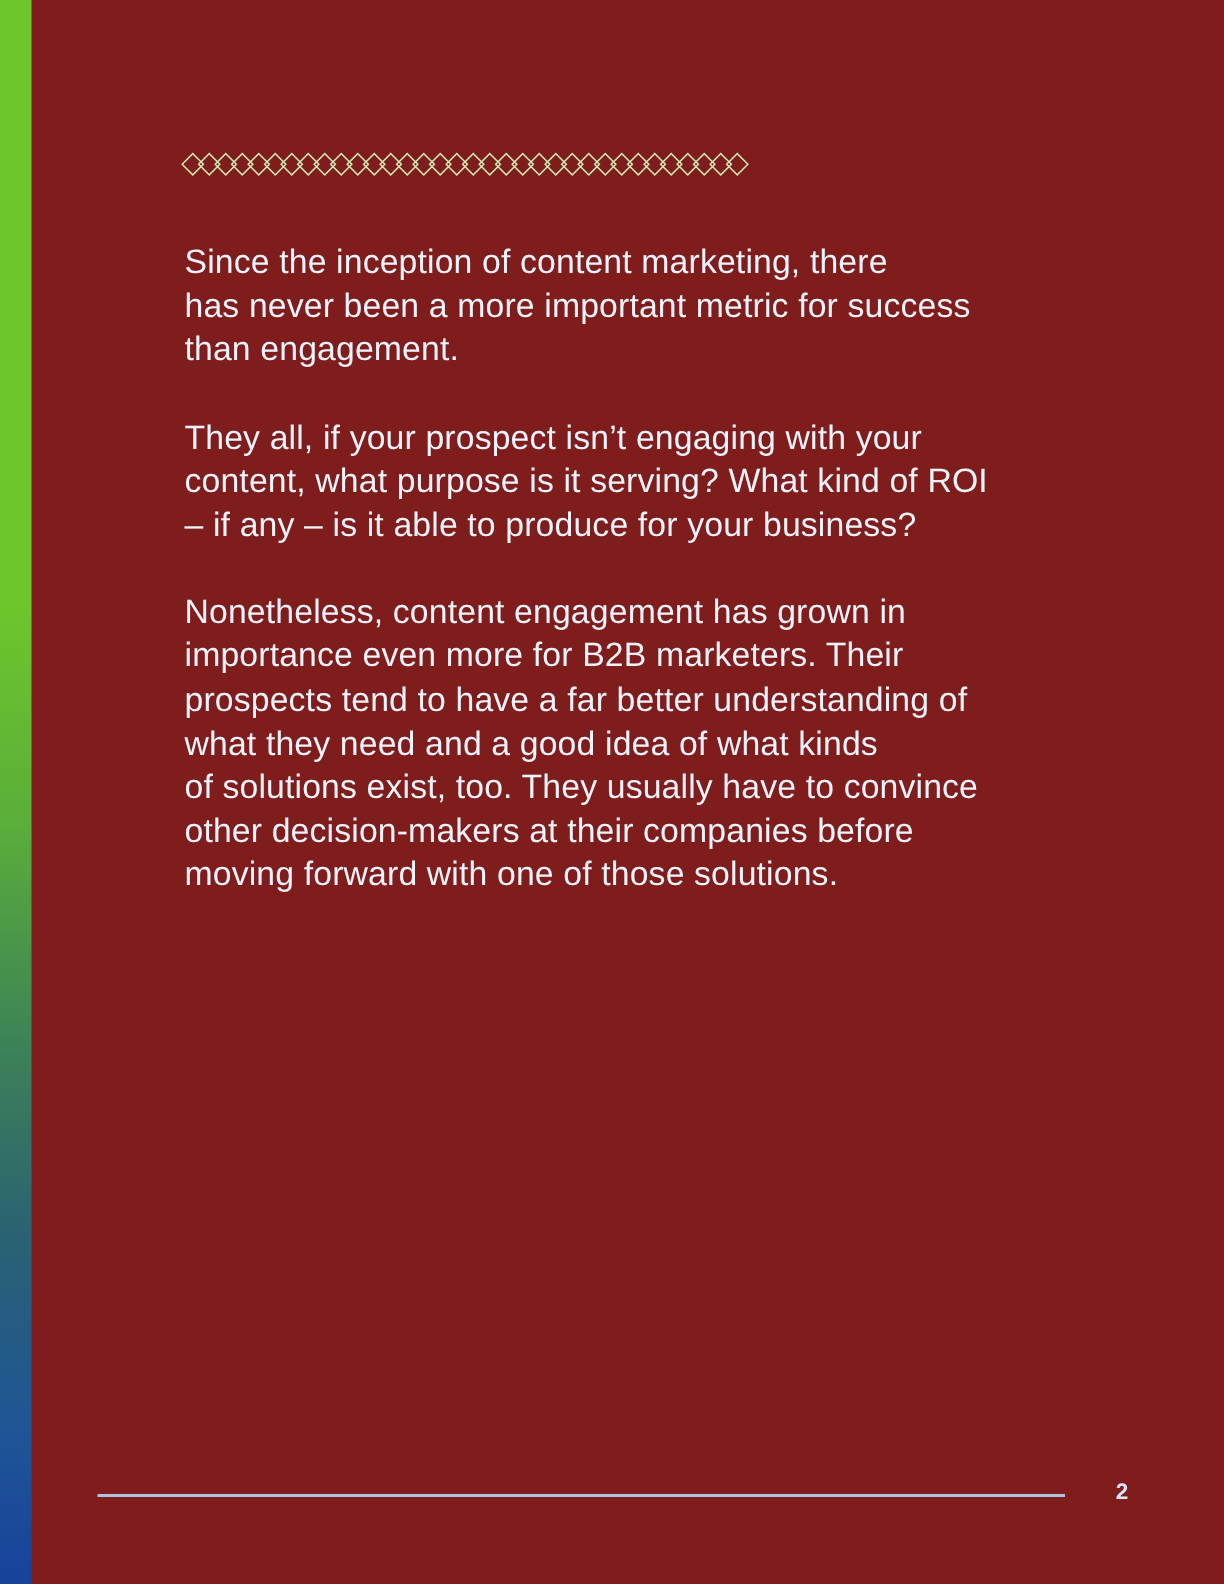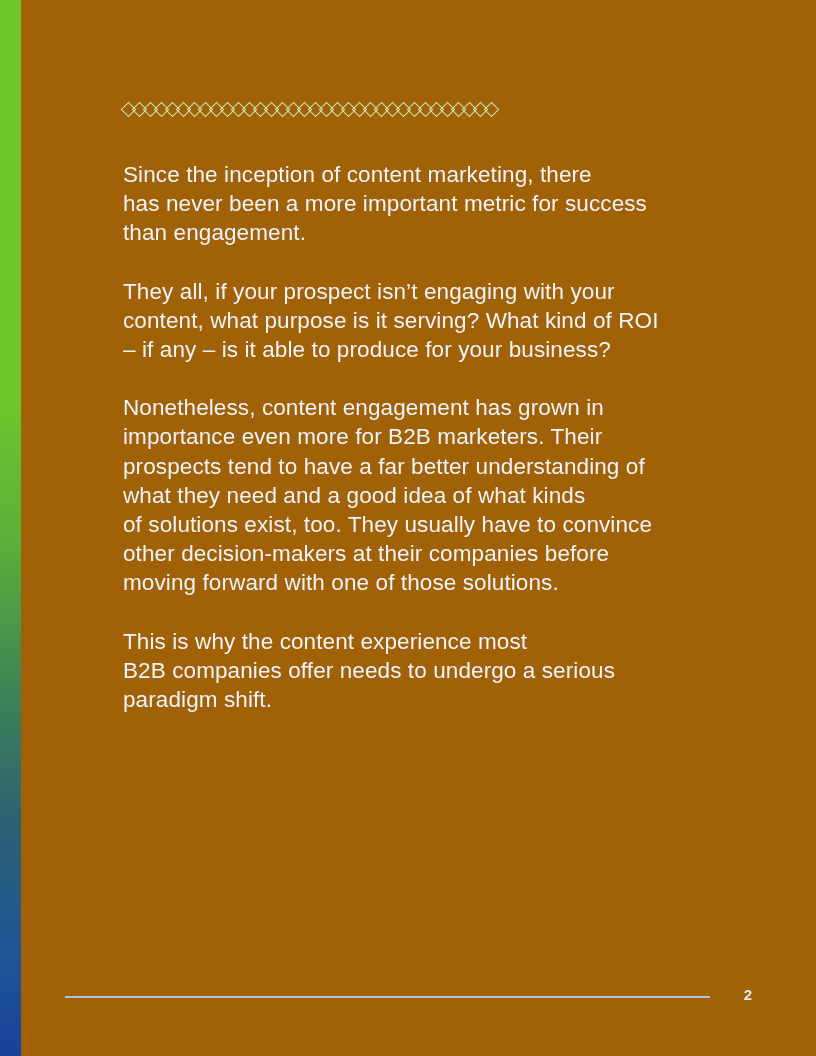--- a/index.html
+++ b/index.html
@@ -11,21 +11,21 @@
     height: 1056px;
     background: #17439b;
     font-family: "Liberation Sans", sans-serif;
     overflow: hidden;
   }
 
   .page {
     position: relative;
     width: 816px;
     height: 1056px;
-    background: #a16207;
+    background: #7f1d1d;
     box-sizing: border-box;
   }
 
   
   .accent-bar {
     position: absolute;
     left: 0;
     top: 0;
     width: 21px;
     height: 1056px;
@@ -149,21 +149,18 @@
     <p class="para">They all, if your prospect isn’t engaging with your
 content, what purpose is it serving? What kind of ROI
 – if any – is it able to produce for your business?</p>
     <p class="para">Nonetheless, content engagement has grown in
 importance even more for B2B marketers. Their
 prospects tend to have a far better understanding of
 what they need and a good idea of what kinds
 of solutions exist, too. They usually have to convince
 other decision-makers at their companies before
 moving forward with one of those solutions.</p>
-    <p class="para">This is why the content experience most
-B2B companies offer needs to undergo a serious
-paradigm shift.</p>
   </div>
 
   <div class="footer-rule"></div>
   <div class="page-number">2</div>
 
 </div>
 
 </body></html>

